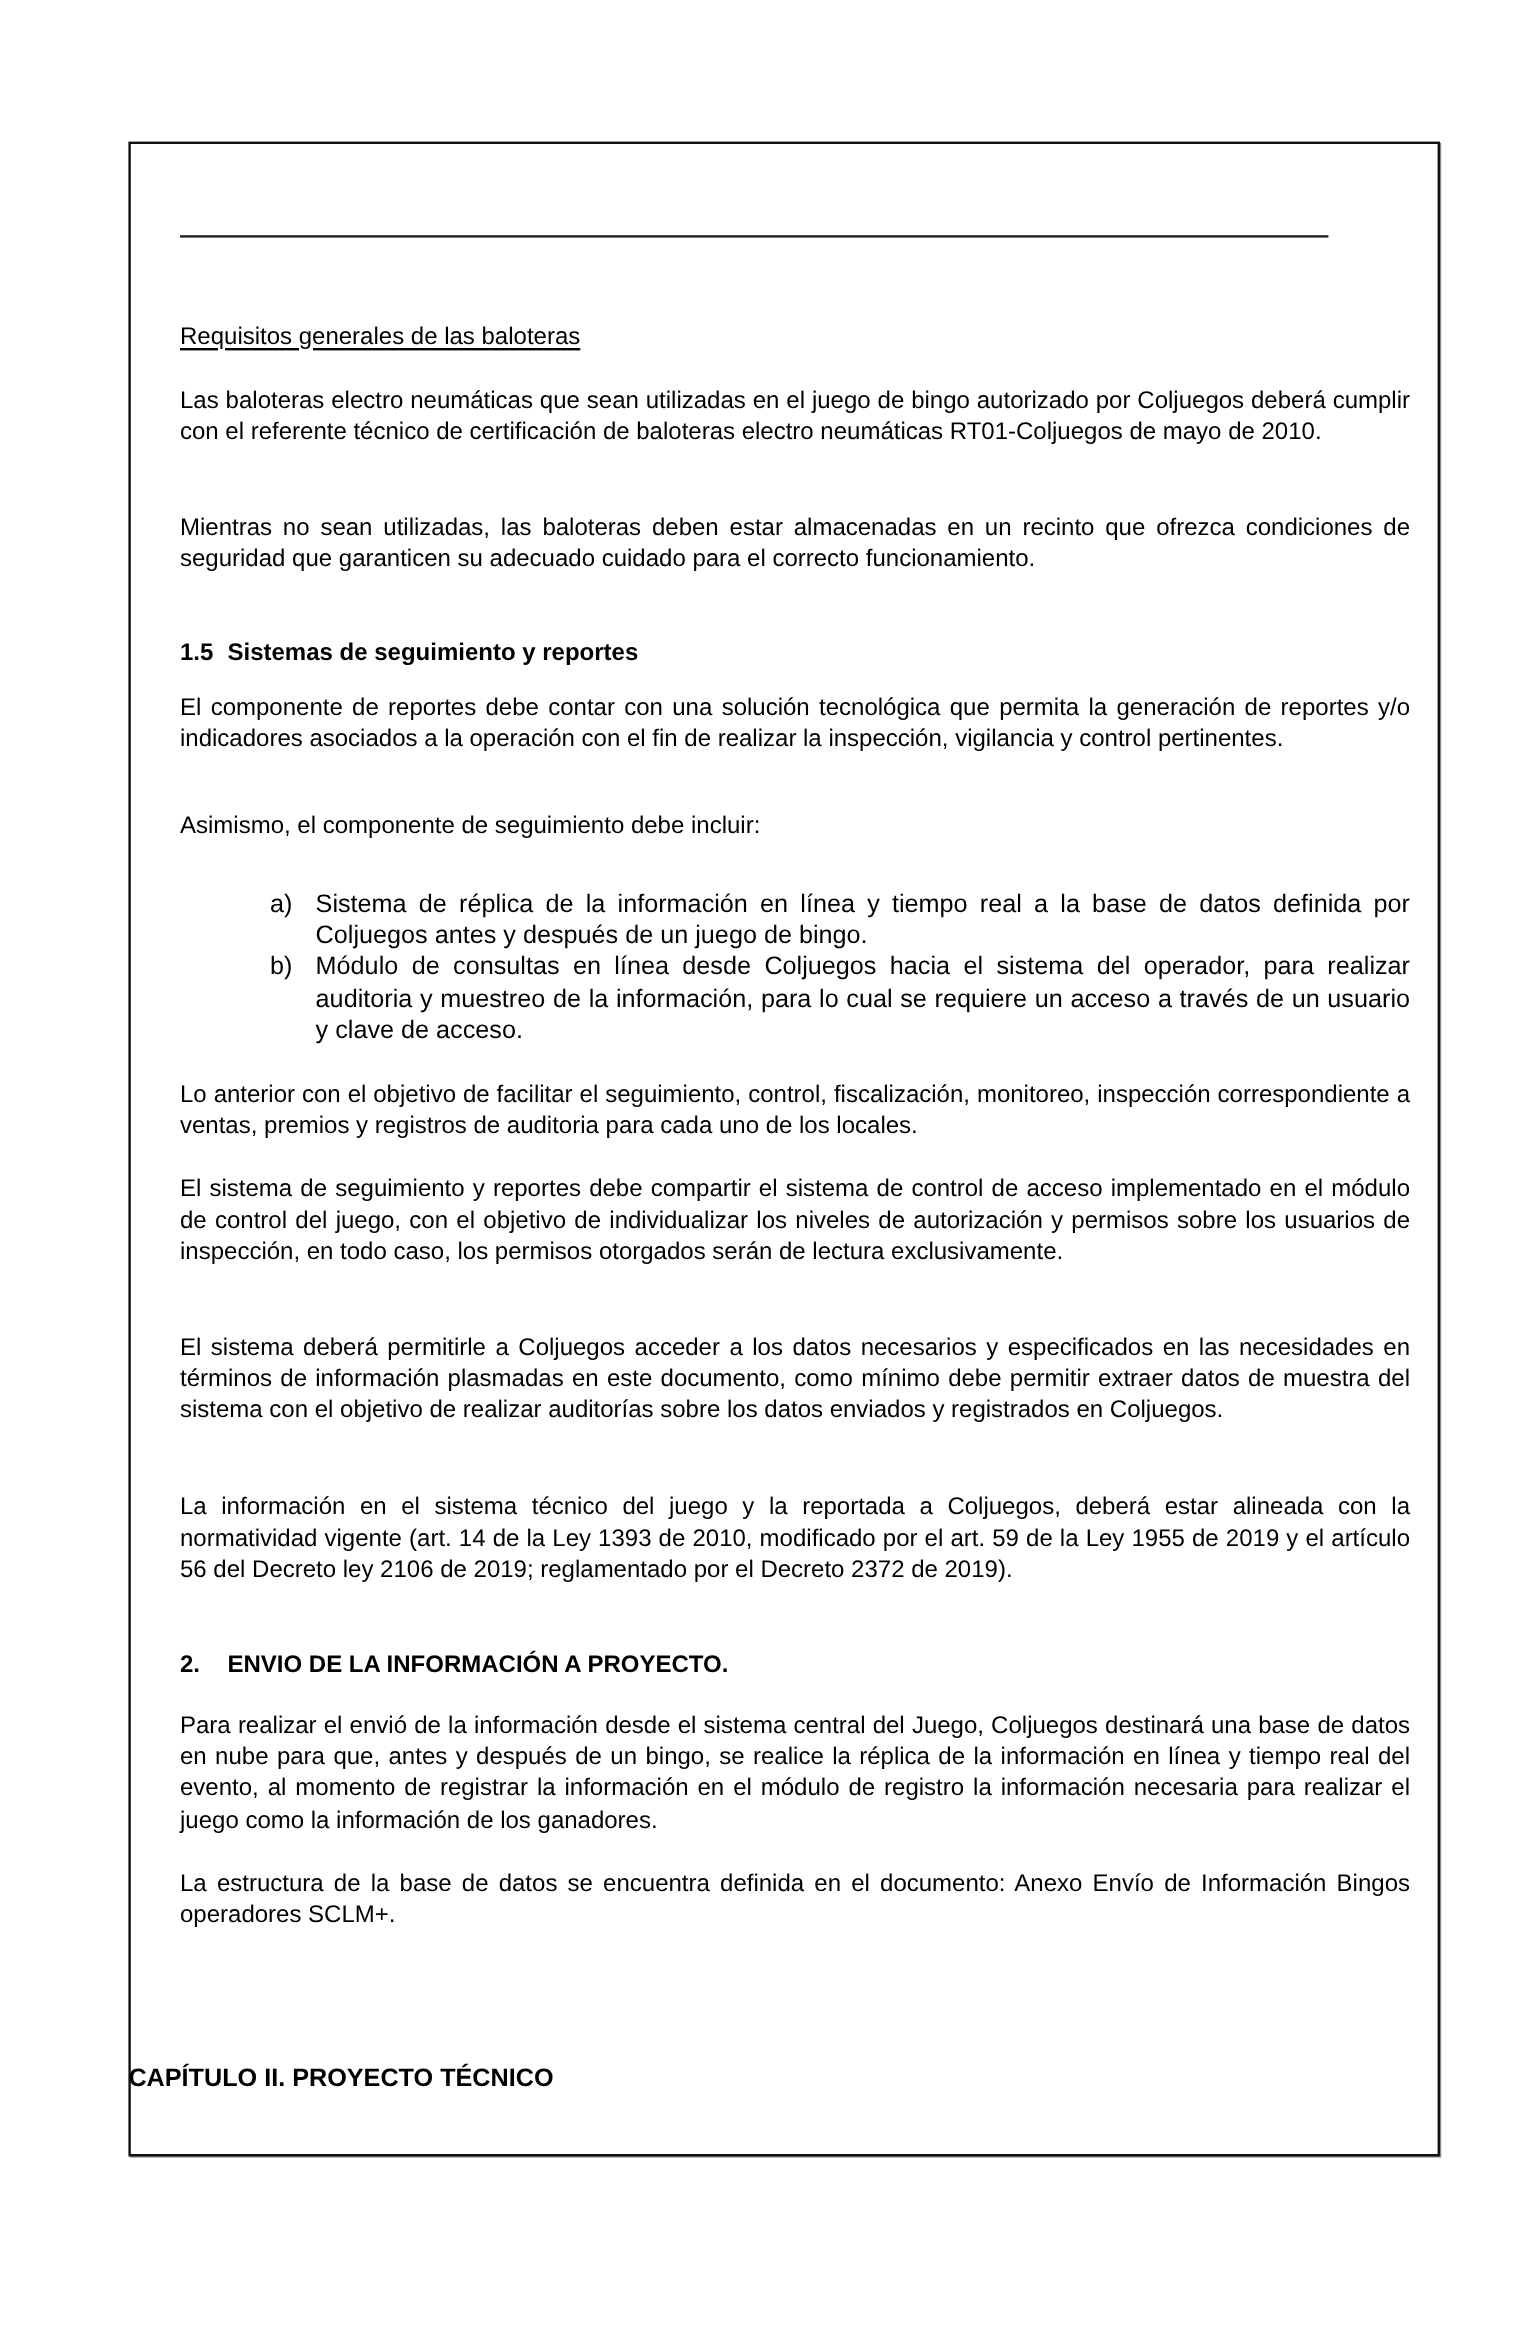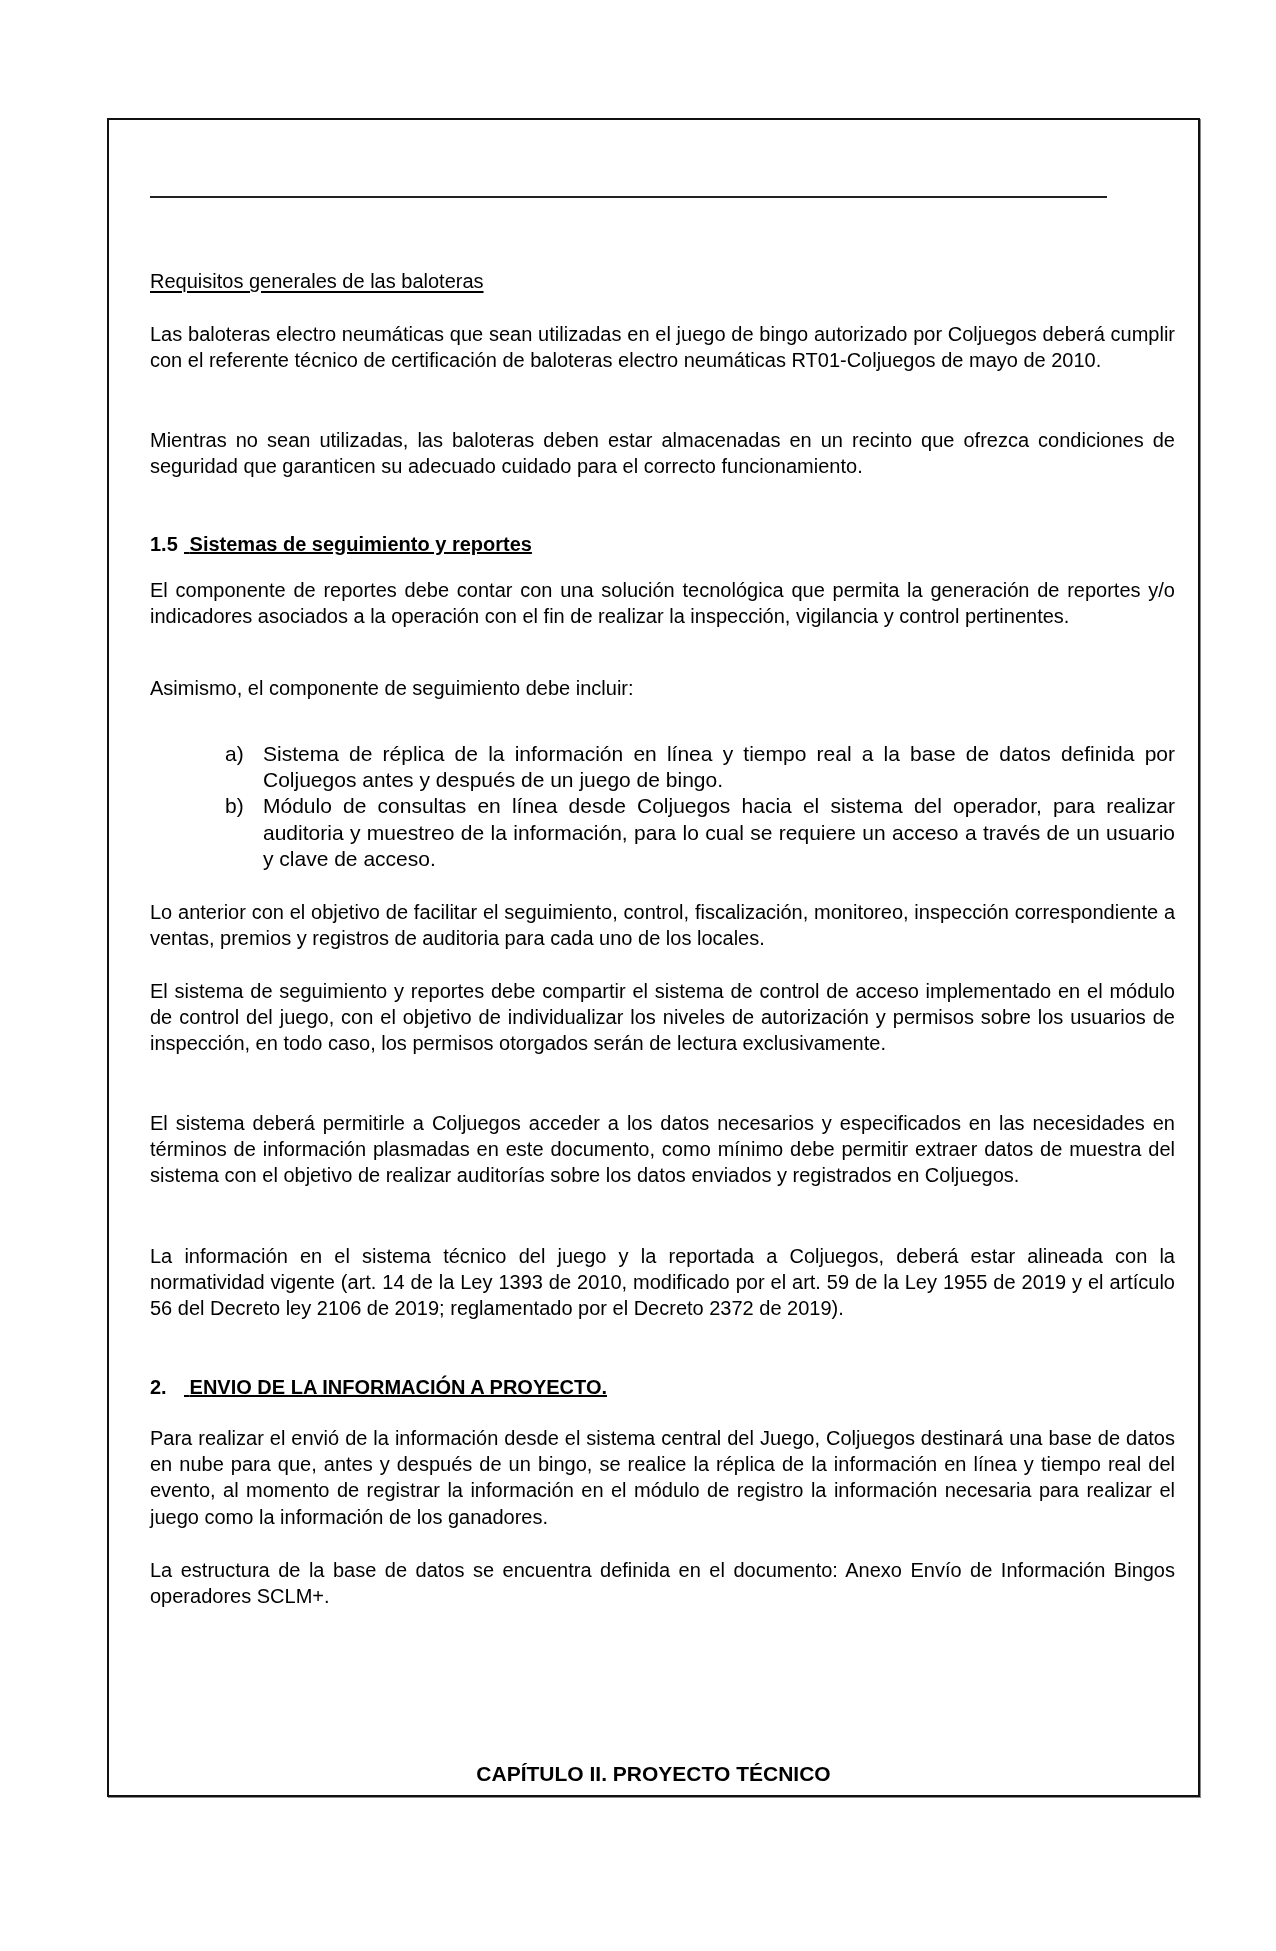--- a/index.html
+++ b/index.html
@@ -6,26 +6,26 @@
   body { width: 1276px; height: 1951px; position: relative; overflow: hidden;
          font-family: "Liberation Sans", sans-serif; color: #000; }
   .frame { position: absolute; left: 107px; top: 118px; width: 1089px; height: 1675px;
            border: 2px solid #111; box-shadow: 1px 1px 0 #888; }
   .rule { position: absolute; left: 150px; top: 196px; width: 957px; height: 0;
           border-top: 2px solid #222; }
   .blk { position: absolute; left: 150px; width: 1025px; font-size: 20px; line-height: 26.2px;
          margin: 0; text-align: justify; }
   .blk.left { text-align: left; }
   .heading-u { text-decoration: underline; text-underline-offset: 3px; }
-  .heading-b { font-weight: bold; text-decoration: underline; }
+  .heading-b { font-weight: bold; }
   .list { position: absolute; left: 225px; width: 950px; font-size: 21px; line-height: 26.2px; margin: 0; padding: 0; list-style: none; }
   .list li { position: relative; padding-left: 38px; text-align: justify; }
   .list .marker { position: absolute; left: 0; top: 0; }
-  .chapter { position: absolute; left: 107px; width: 1093px; top: 1719px; text-align: center;
-             font-size: 21px; line-height: 26px; font-weight: bold; margin-top: 42px; }
+  .chapter { position: absolute; left: 107px; width: 1093px; top: 1719px; text-align: left;
+             font-size: 21px; line-height: 26px; font-weight: bold; }
   .sec-num { display: inline-block; width: 34px; }
 </style>
 </head>
 <body>
 
 <div class="frame"></div>
 <div class="rule"></div>
 
 <p class="blk left heading-u" style="top:268px">Requisitos generales de las baloteras</p>
 

